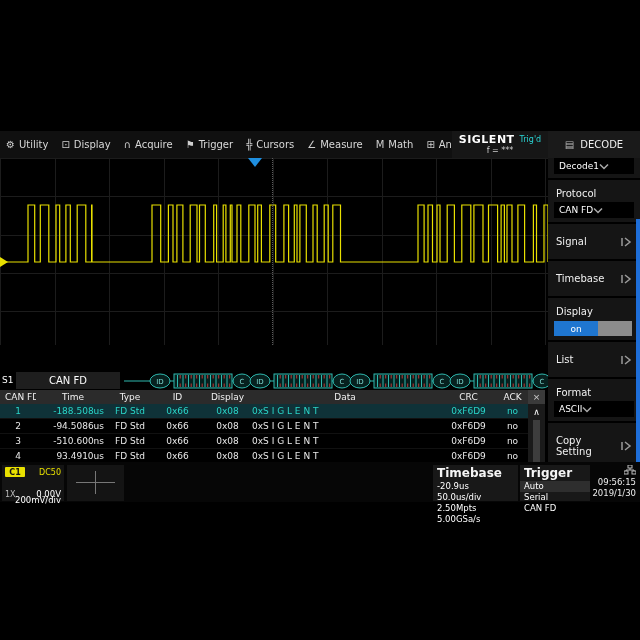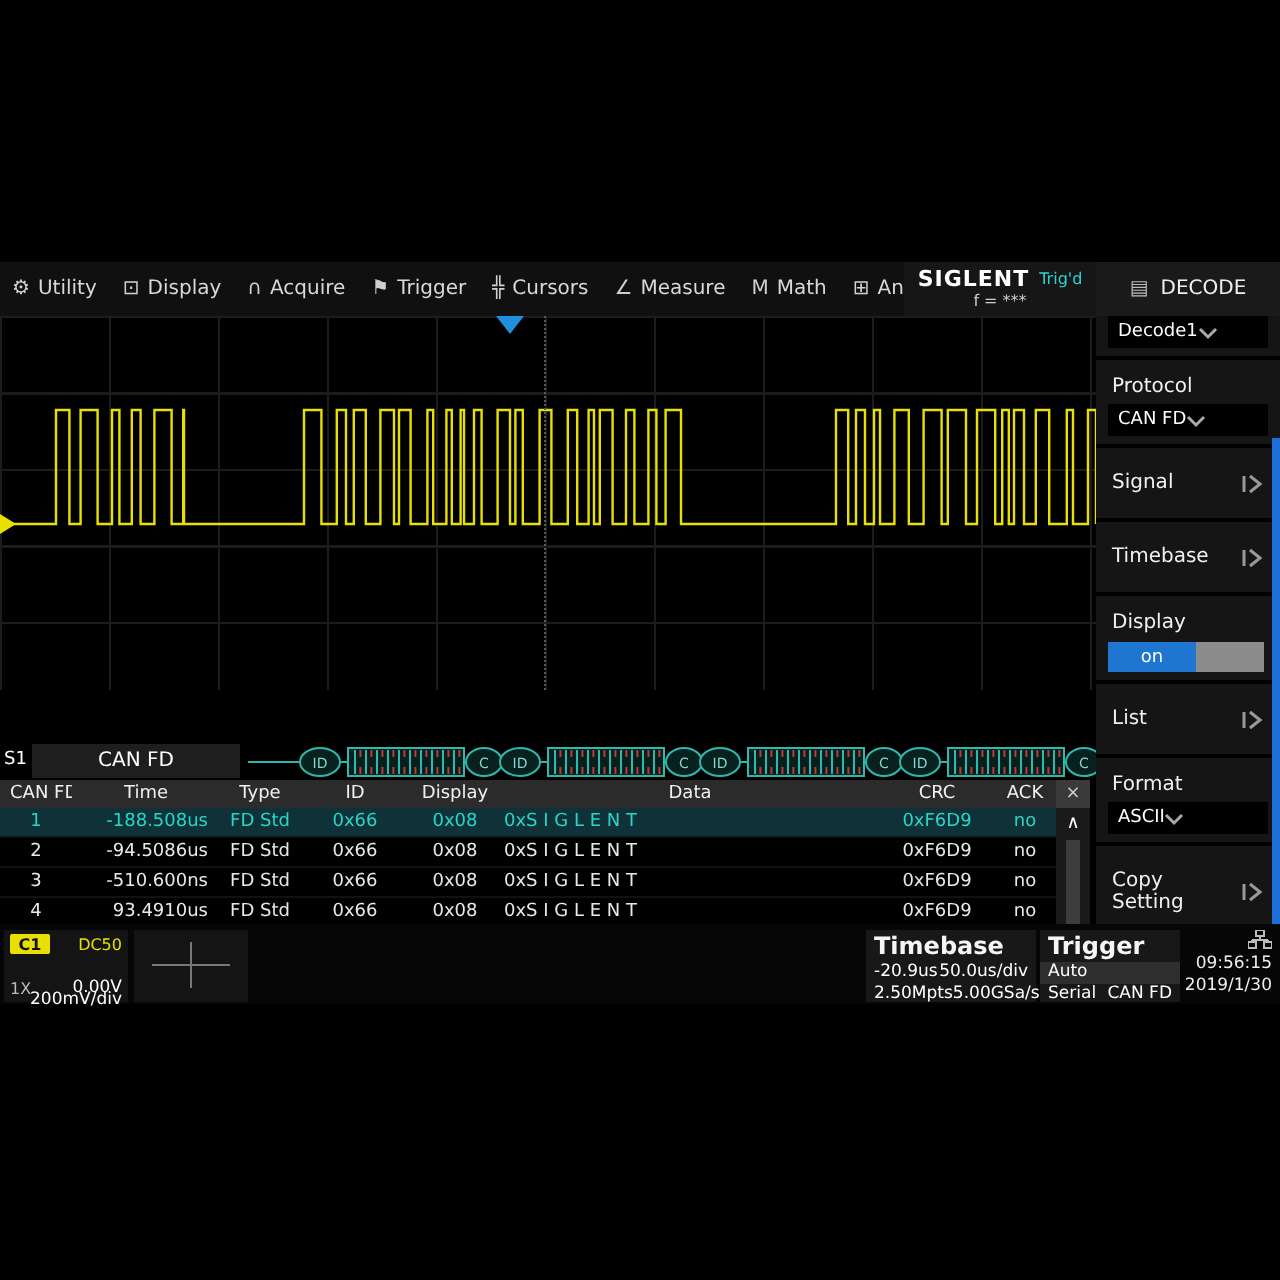--- a/index.html
+++ b/index.html
@@ -71,21 +71,21 @@
   .c1badge{position:absolute;left:3px;top:2px;width:20px;height:10px;background:#e8e000;color:#111;font-weight:bold;font-size:8px;display:flex;align-items:center;justify-content:center;border-radius:1px;text-align:right;}
   .dc50{position:absolute;right:3px;top:3px;color:#e8e000;font-size:8px;}
   .vdiv{position:absolute;right:3px;top:30px;color:#fff;}
   .probe{position:absolute;left:3px;top:25px;color:#bbb;font-size:8px;}
   .offs{position:absolute;right:3px;top:24px;color:#fff;}
   .xtile{position:absolute;left:67px;top:3px;width:57px;height:36px;background:#141414;}
   .xh{position:absolute;left:9px;top:17px;width:39px;height:1px;background:#777;}
   .xv{position:absolute;left:28px;top:6px;width:1px;height:23px;background:#777;}
   .tbtile{position:absolute;left:433px;top:3px;width:85px;height:36px;background:#181818;font-size:8.5px;color:#fff;}
   .tbtile .hd,.trtile .hd{font-weight:bold;font-size:12px;padding:1px 0 1px 4px;color:#f5f5f5;}
-  .tbtile .r,.trtile .r{display:flex;justify-content:space-between;padding:0 4px;line-height:11px;}
+  .tbtile .r,.trtile .r{display:flex;justify-content:space-between;padding:0 4px;line-height:11px;flex-direction:column;}
   .trtile{position:absolute;left:520px;top:3px;width:70px;height:36px;background:#181818;font-size:8.5px;color:#fff;}
   .trtile .auto{background:#2e2e2e;}
   .cktile{position:absolute;left:592px;top:3px;width:46px;height:36px;font-size:8.5px;color:#eee;text-align:right;}
   .cktile .ico{position:absolute;right:2px;top:0;}
   .cktile .tm{position:absolute;right:2px;top:12px;}
   .cktile .dt{position:absolute;right:2px;top:23px;}
 </style>
 </head>
 <body>
 

